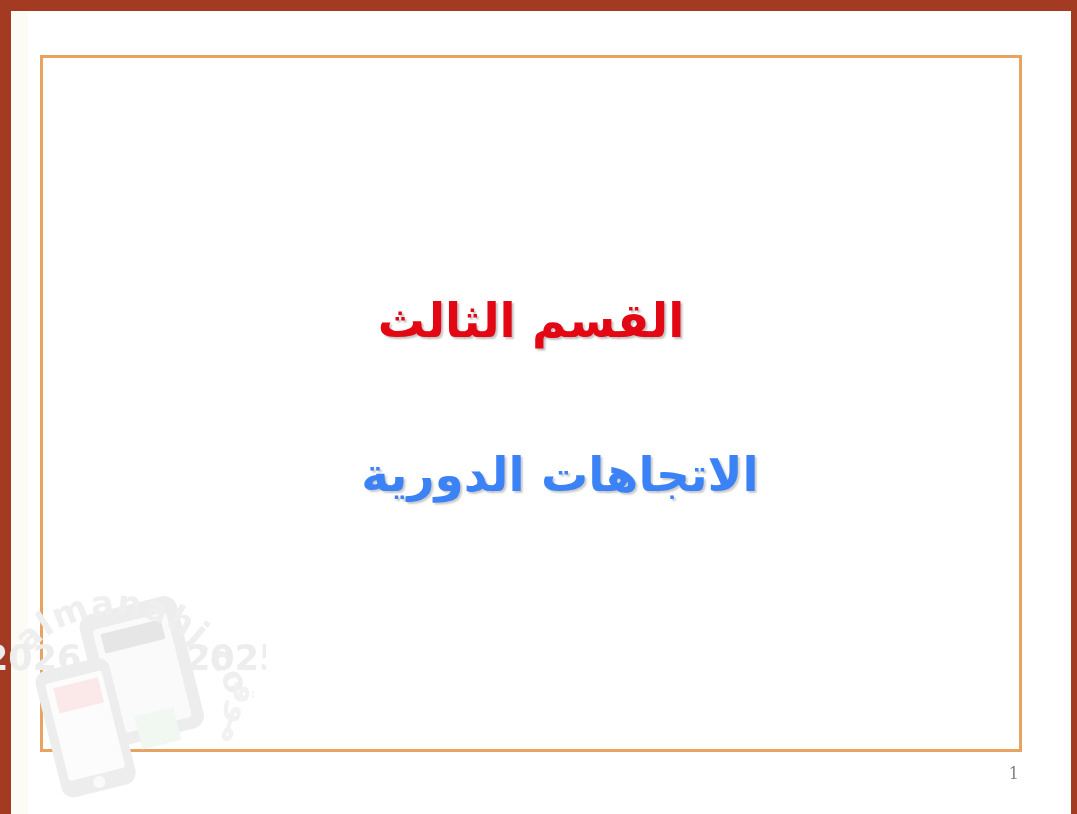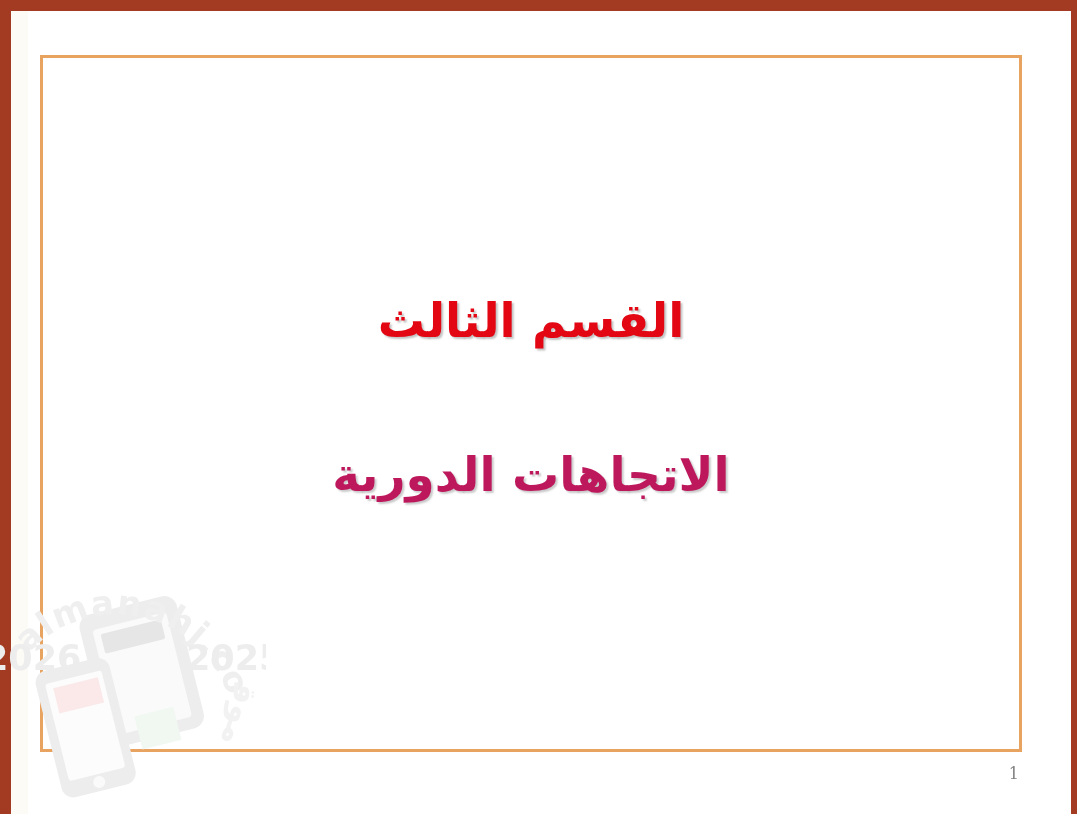--- a/index.html
+++ b/index.html
@@ -80,23 +80,24 @@
     line-height: 1.15;
     color: #E30613;
     letter-spacing: 1px;
     text-shadow: 2px 2px 2px rgba(120,120,120,0.45);
     margin-top: 16px;
   }
   #title-topic {
     top: 448px;
     font-size: 47px;
     line-height: 1.15;
-    color: #be185d;
+    color: #3b82f6;
     letter-spacing: 1px;
     text-shadow: 2px 2px 2px rgba(120,120,120,0.40);
+    padding-left: 29px;
   }
 
   
   #page-number {
     position: absolute;
     right: 58px;
     top: 764px;
     font-family: "DejaVu Serif", "Liberation Serif", serif;
     font-size: 16px;
     color: #808080;

